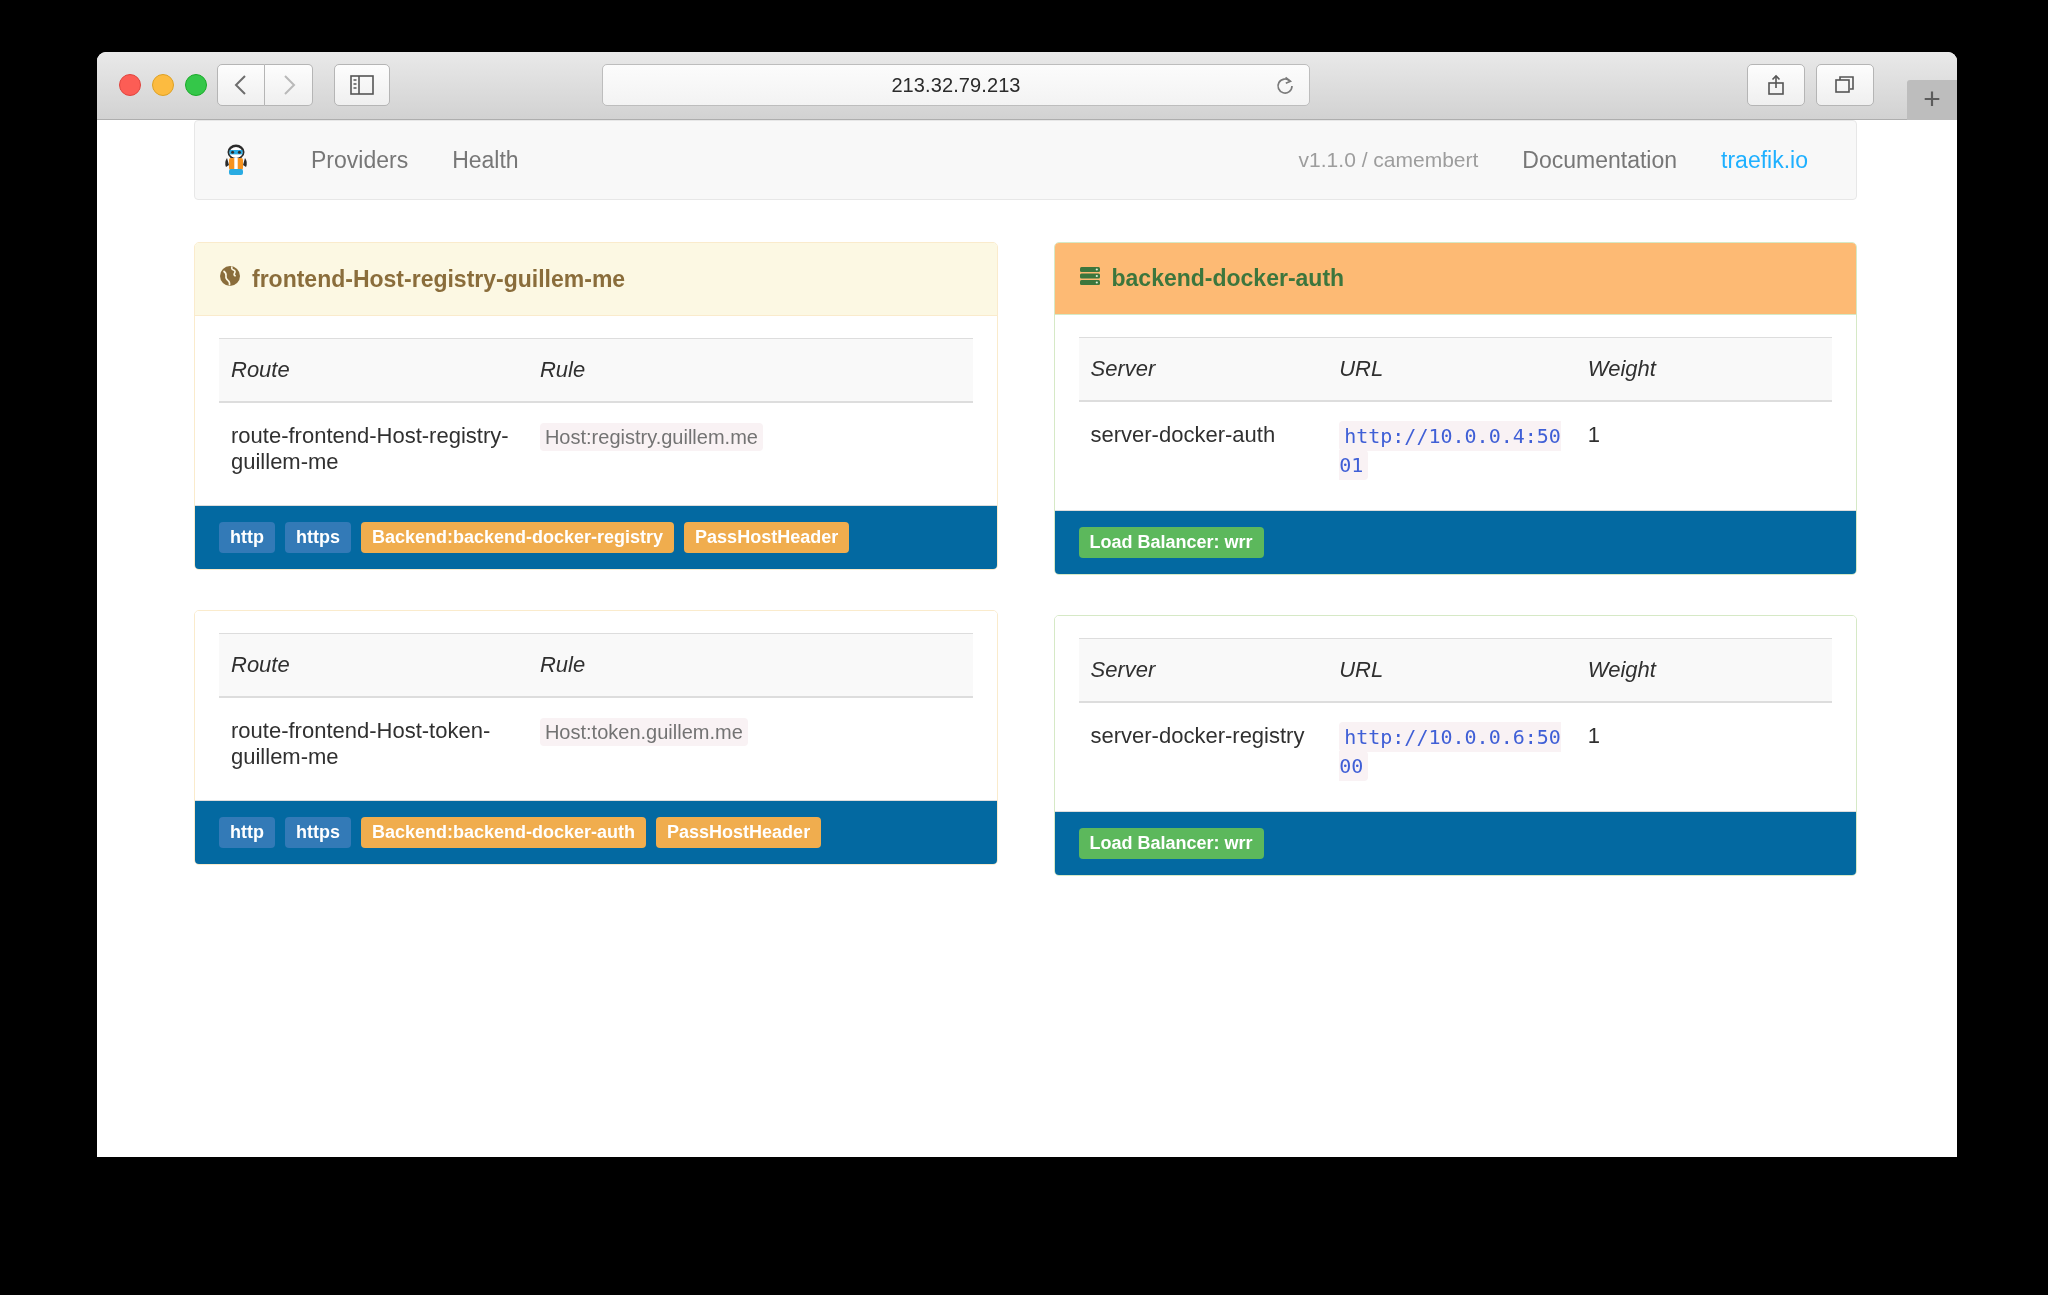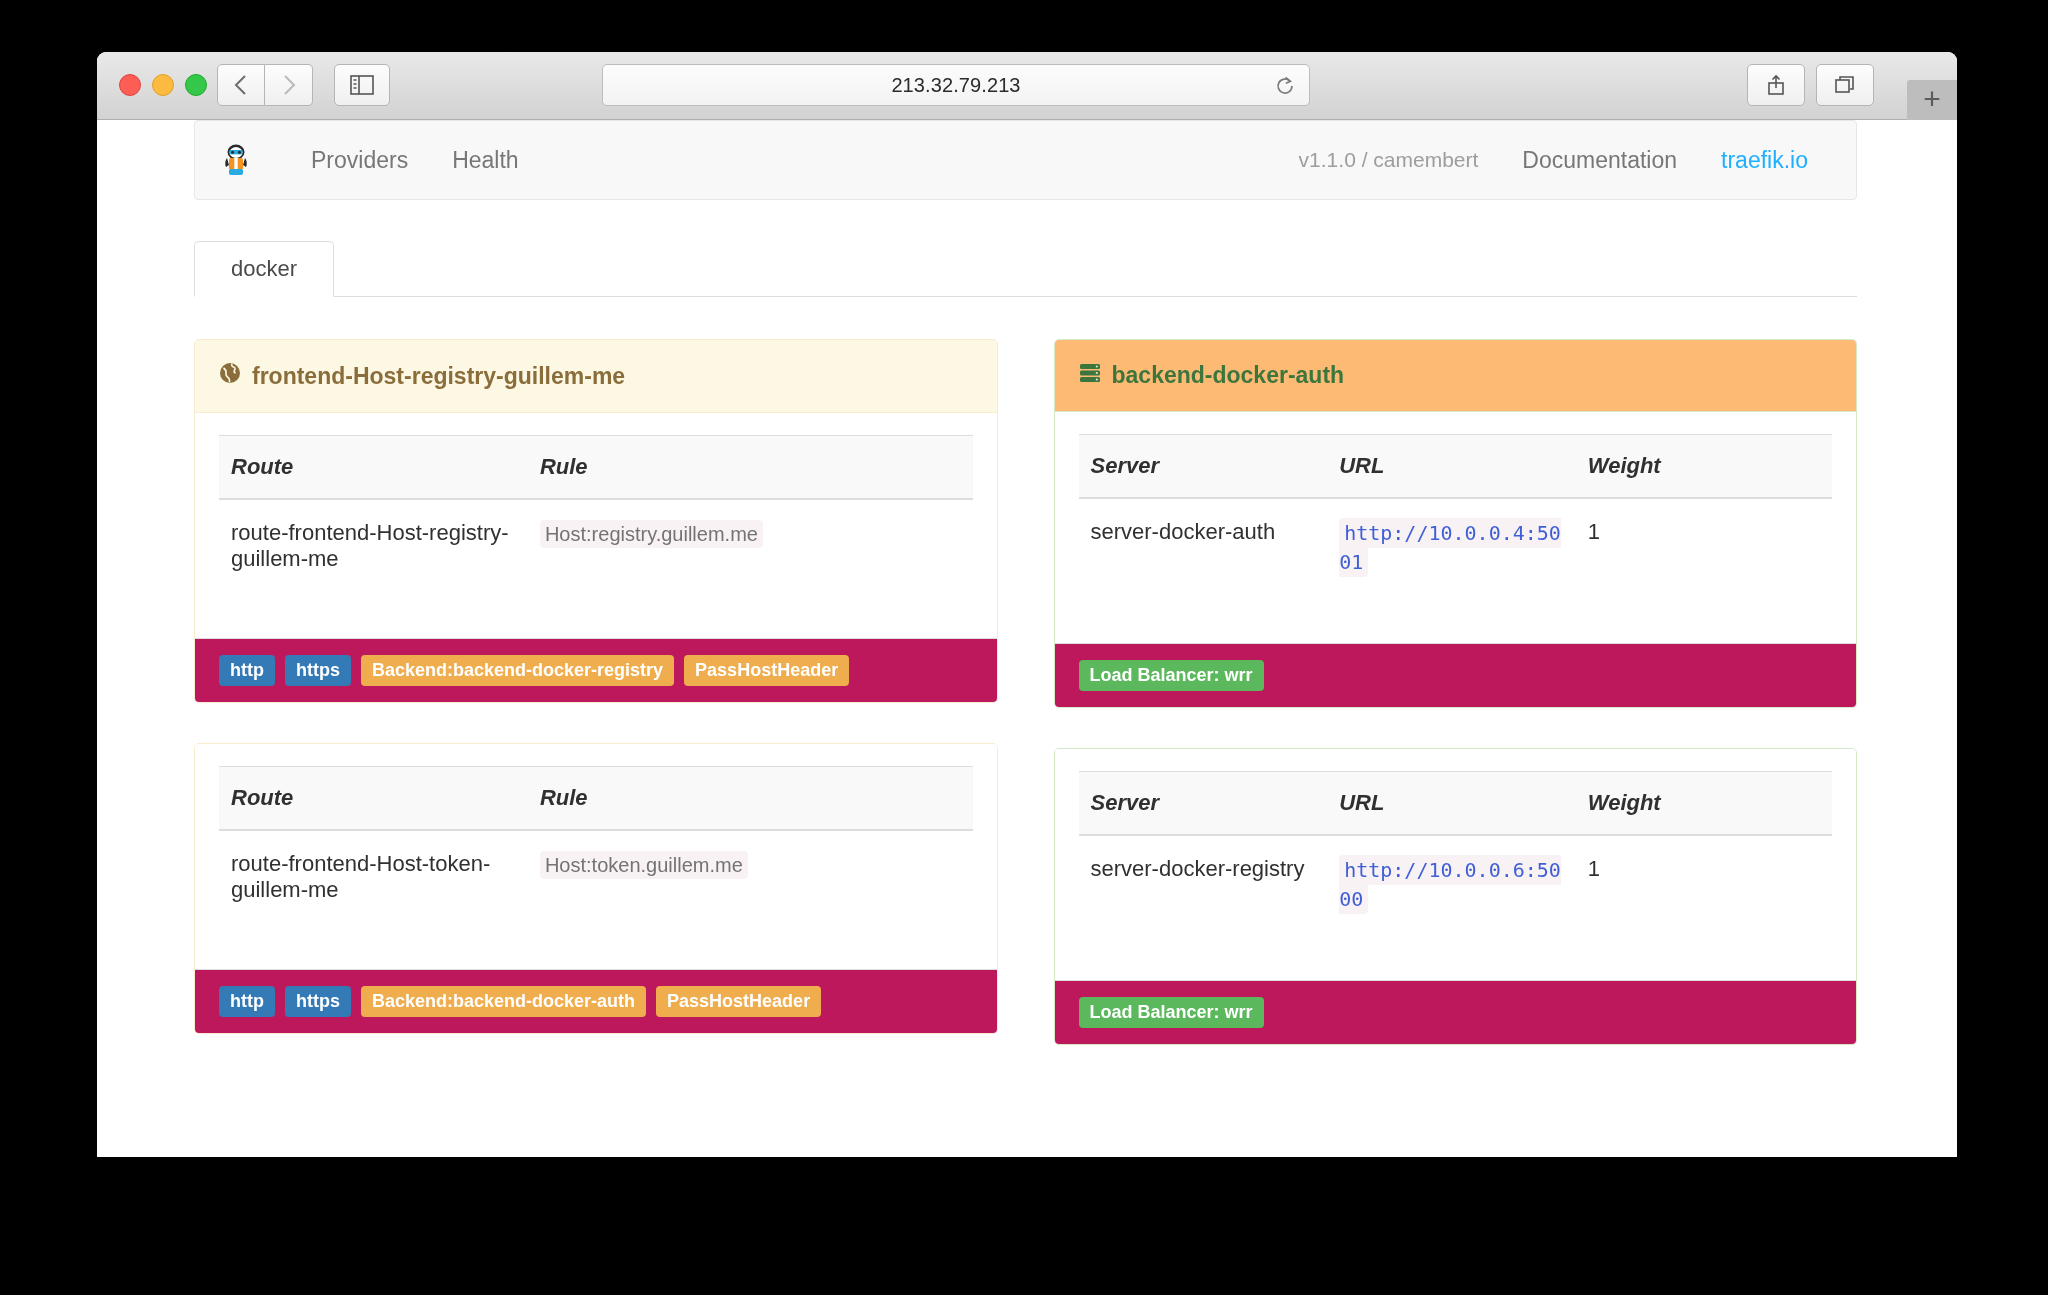--- a/index.html
+++ b/index.html
@@ -181,21 +181,21 @@
 
   .panel-body { padding: 22px 24px 8px 24px; background: #fff; }
 
   table.data {
     width: 100%;
     border-collapse: collapse;
     table-layout: fixed;
   }
   table.data thead th {
     font-style: italic;
-    font-weight: bold;
+    font-weight: normal;
     font-size: 22px;
     color: #303030;
     text-align: left;
     padding: 18px 4px 18px 12px;
     background: #f9f9f9;
     border-top: 1px solid #dddddd;
     border-bottom: 2px solid #dddddd;
   }
   table.data tbody td {
     font-size: 22px;
@@ -226,28 +226,27 @@
     font-size: 20px;
     color: #3f5fd6;
     background: #f9f2f4;
     padding: 3px 5px;
     border-radius: 4px;
     line-height: 1.45;
     word-break: break-all;
   }
 
   .panel-footer {
-    background: #be185d;
+    background: #0369a1;
     border-top: 1px solid #dddddd;
     padding: 16px 24px;
     display: flex;
     flex-wrap: wrap;
     gap: 10px;
     align-items: flex-start;
-    margin-top: 36px;
   }
   .label {
     font-size: 18px;
     font-weight: bold;
     color: #ffffff;
     padding: 6px 11px 7px 11px;
     border-radius: 4px;
     line-height: 1;
     white-space: nowrap;
   }
@@ -341,23 +340,20 @@
           </svg>
         </span>
         <a class="nav-link" href="#">Providers</a>
         <a class="nav-link" href="#">Health</a>
         <span class="nav-spacer"></span>
         <span id="nav-version">v1.1.0 / camembert</span>
         <a class="nav-link" href="#">Documentation</a>
         <a class="nav-link" id="nav-traefik-io" href="#">traefik.io</a>
       </div>
 
-      <div id="tabs">
-        <a class="tab" href="#">docker</a>
-      </div>
 
       <div id="columns">
 
         <div class="column">
 
           <div class="panel frontend">
             <div class="panel-heading">
               <span class="panel-icon">
                 <svg width="22" height="22" viewBox="0 0 22 22" aria-hidden="true">
                   <circle cx="11" cy="11" r="10" fill="#8a6d3b"></circle>

